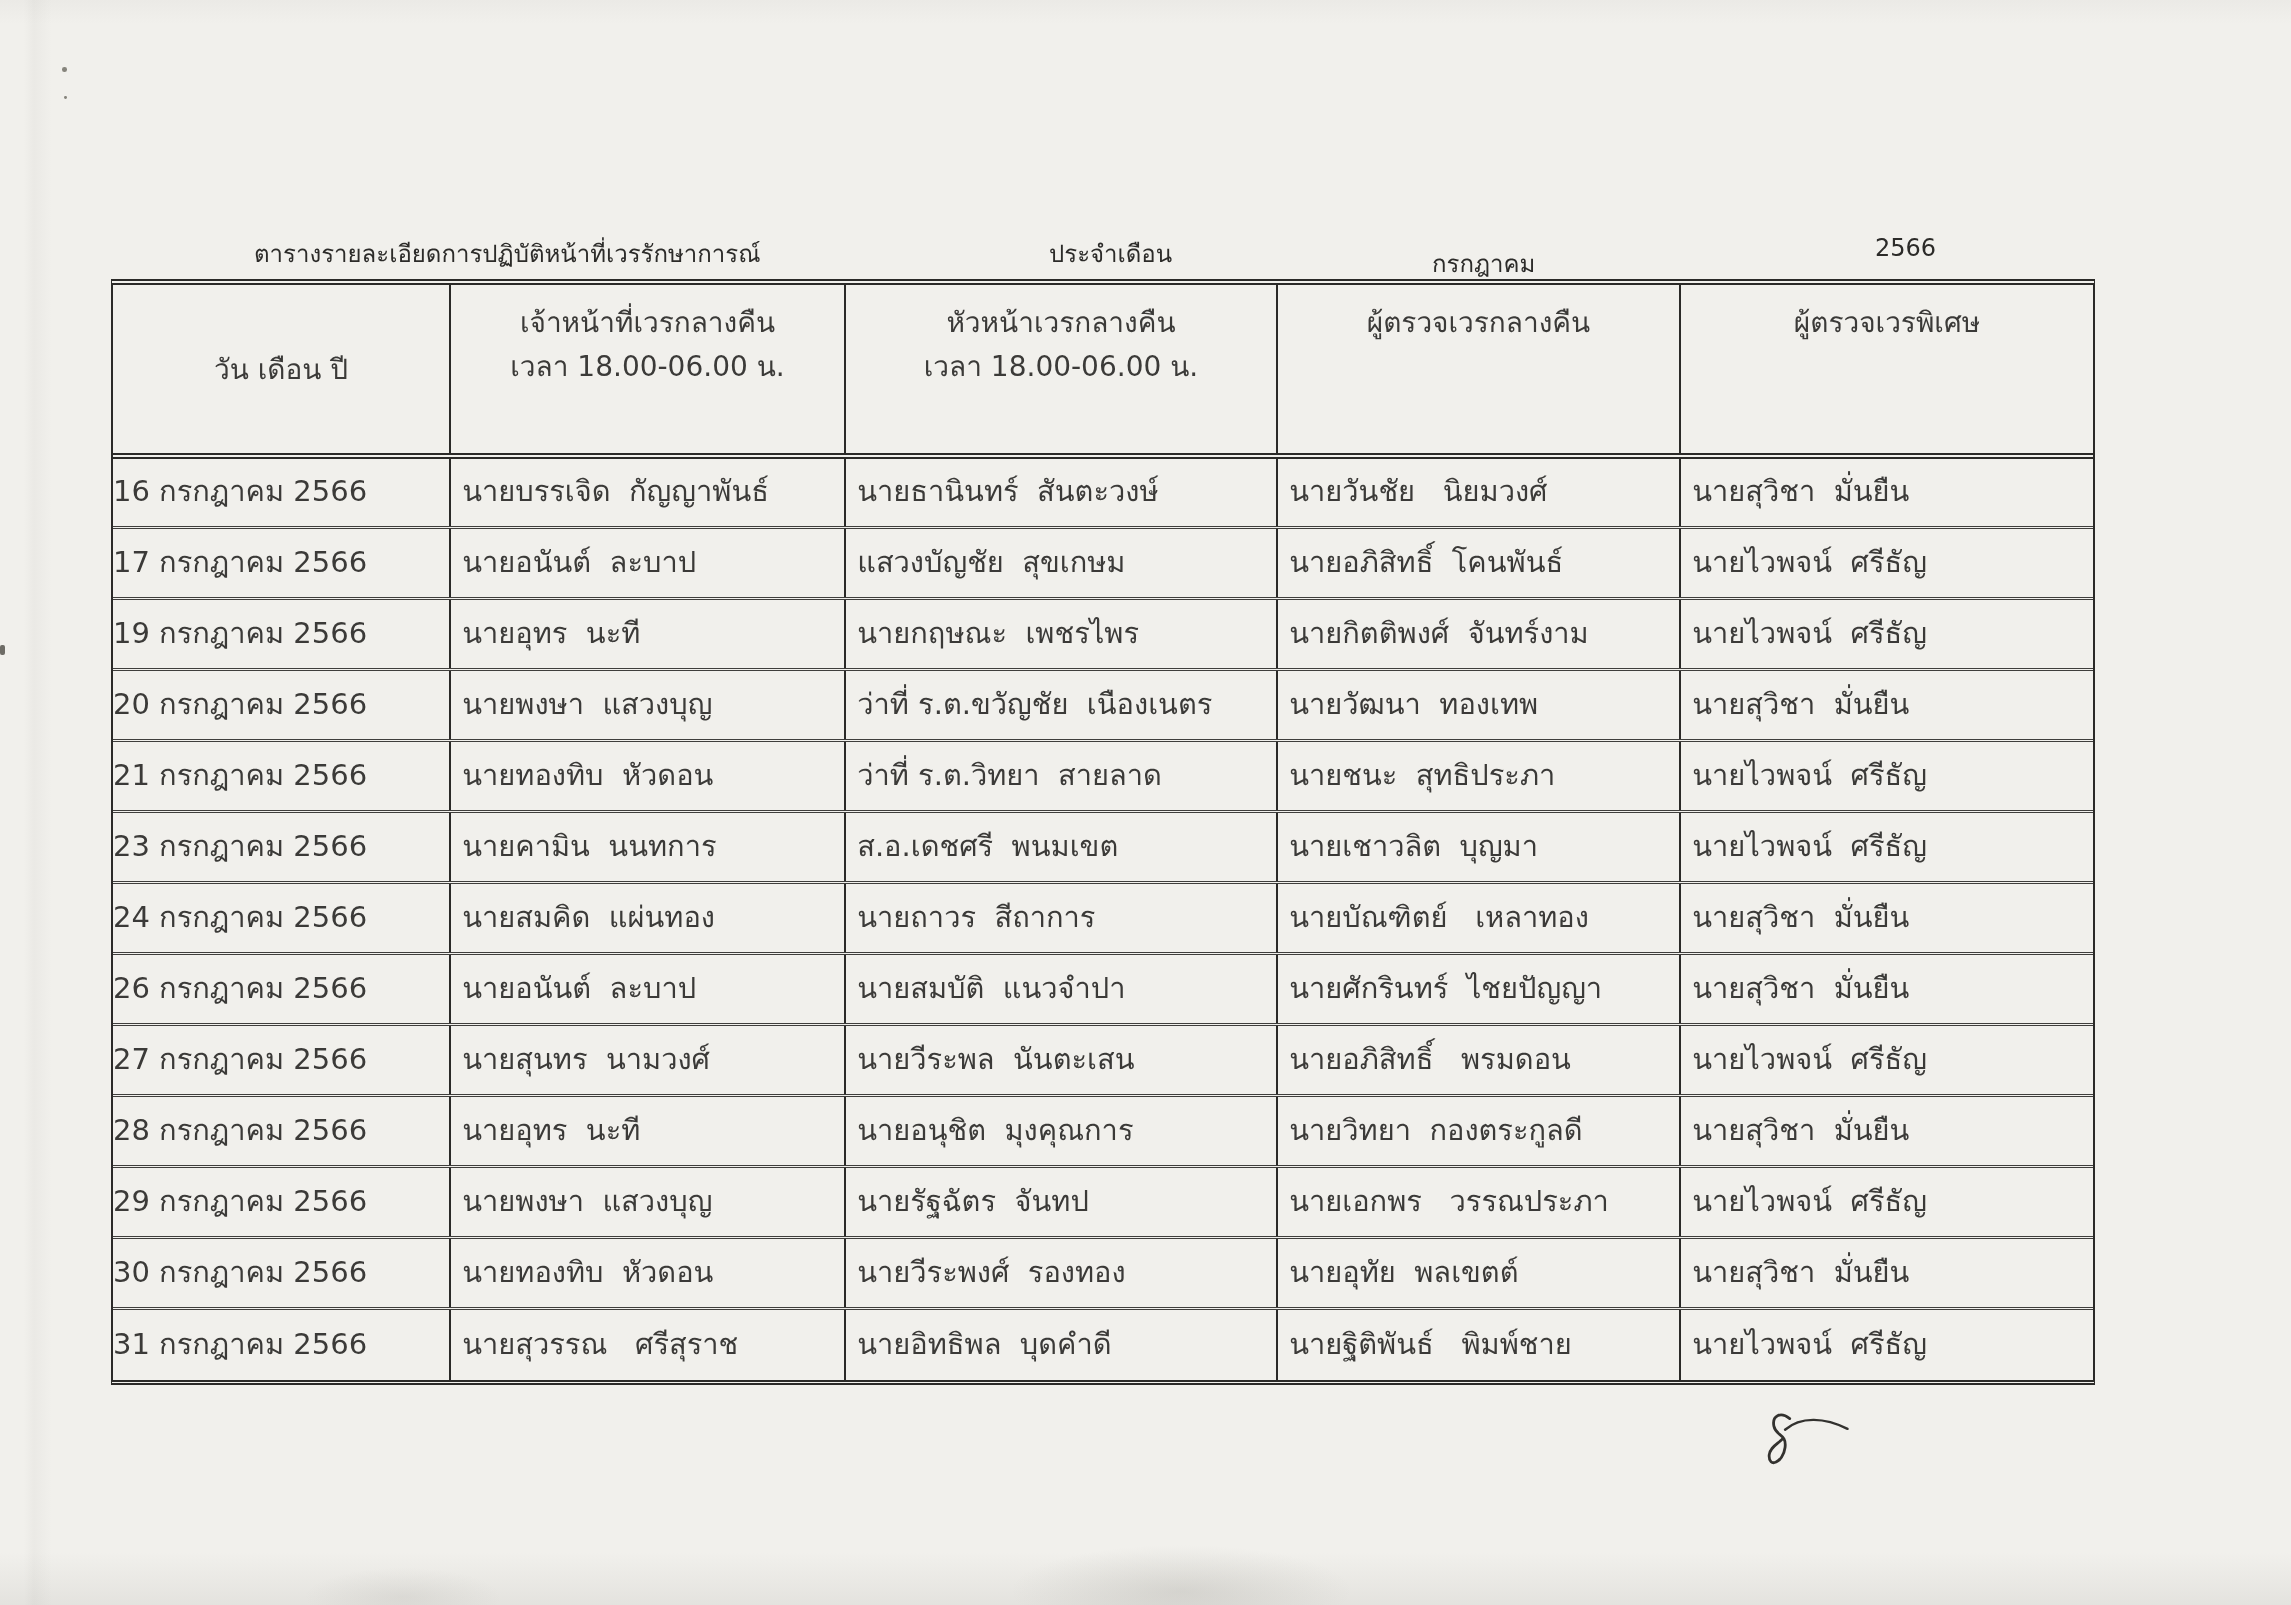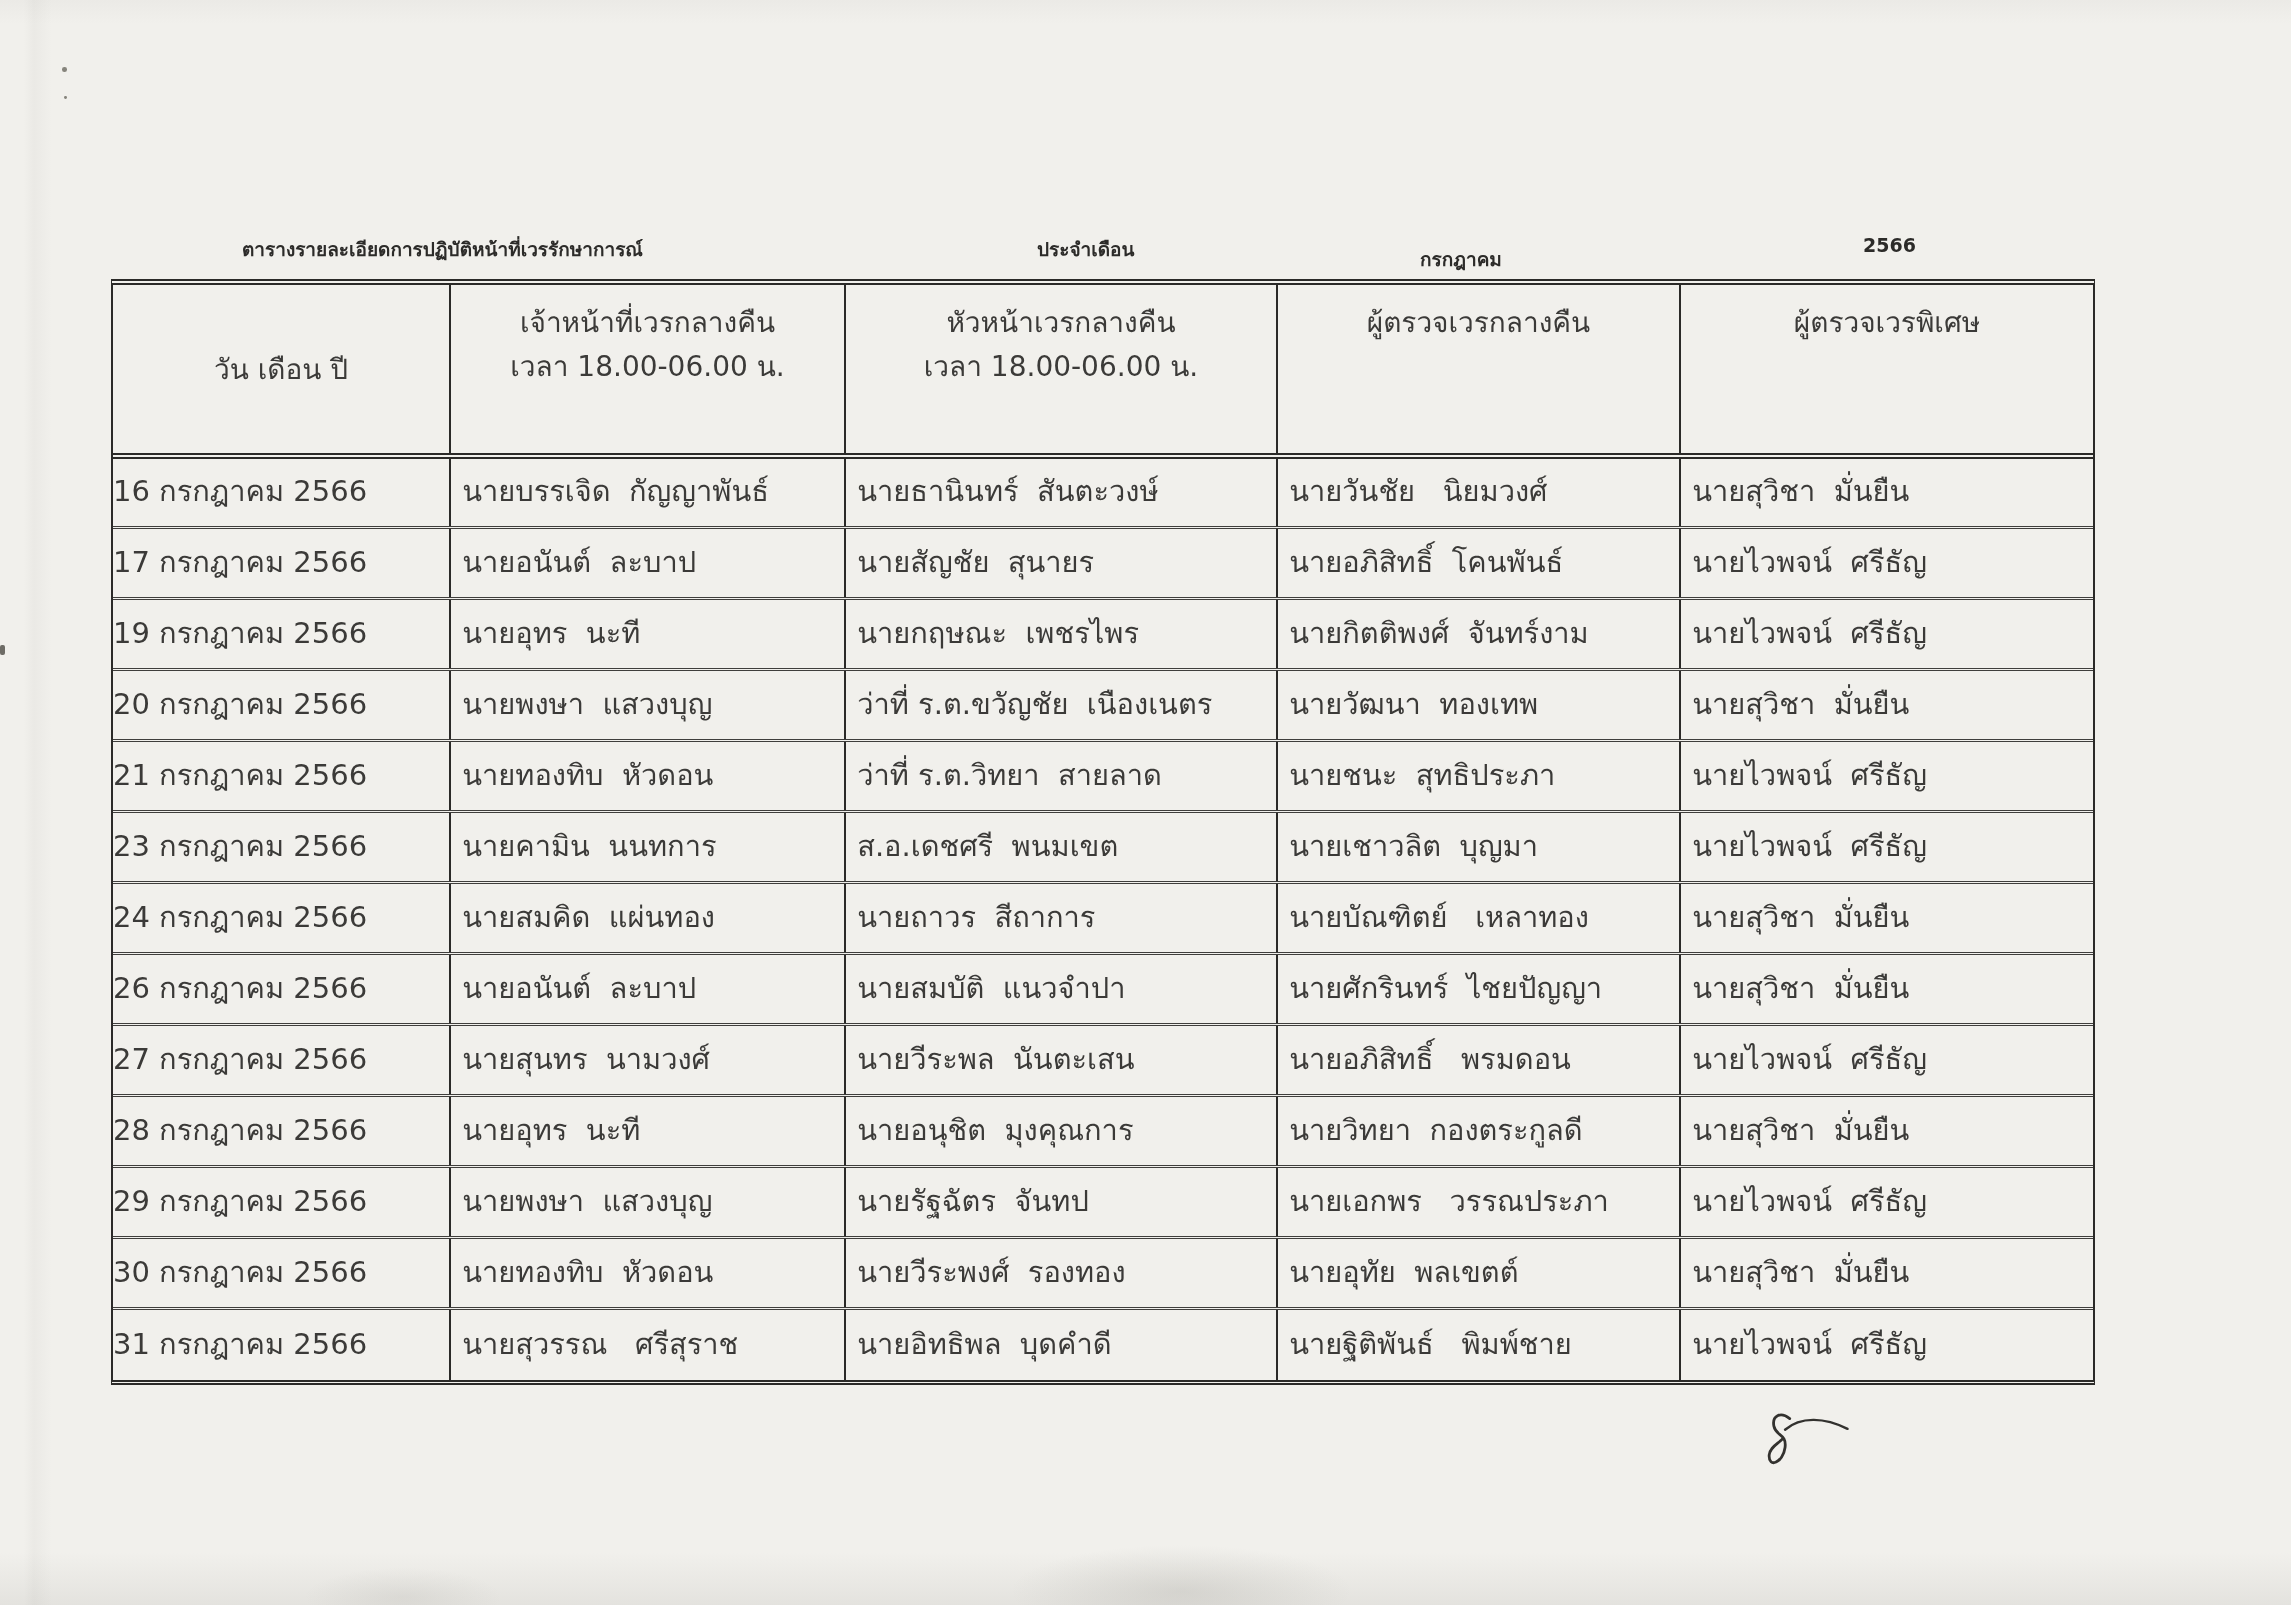--- a/index.html
+++ b/index.html
@@ -13,24 +13,25 @@
     background:
       radial-gradient(244px 66px at 1181px 1591px, rgba(118,116,108,0.16), rgba(118,116,108,0) 70%),
       radial-gradient(141px 42px at 403px 1597px, rgba(118,116,108,0.10), rgba(118,116,108,0) 70%),
       linear-gradient(to right, rgba(90,88,82,0) 24px, rgba(90,88,82,0.045) 34px, rgba(90,88,82,0) 52px),
       linear-gradient(to top, rgba(90,88,82,0.09), rgba(90,88,82,0) 54px),
       linear-gradient(to bottom, rgba(90,88,82,0.04), rgba(90,88,82,0) 24px),
       linear-gradient(#f1f0ec,#f1f0ec);
   }
   .t{
     position:absolute;
-    font-size:19px;
-    font-weight:bold;
+    font-size:24px;
+    font-weight:normal;
     color:#2c2b29;
     white-space:pre;
+    margin-left:12px;
   }
   .t-title{left:242px;top:234px;}
   .t-monthlabel{left:1037px;top:234px;}
   .t-month{left:1420px;top:244px;}
   .t-year{left:1863px;top:234px;}
 
   .tablewrap{
     position:absolute;
     left:111px;top:279px;
     width:1984px;height:1106px;
@@ -134,21 +135,21 @@
           <tr>
     <td class="c-date">16 กรกฎาคม 2566</td>
     <td>นายบรรเจิด  กัญญาพันธ์</td>
     <td>นายธานินทร์  สันตะวงษ์</td>
     <td>นายวันชัย   นิยมวงศ์</td>
     <td>นายสุวิชา  มั่นยืน</td>
   </tr>
           <tr>
     <td class="c-date">17 กรกฎาคม 2566</td>
     <td>นายอนันต์  ละบาป</td>
-    <td>นายสัญชัย  สุนายร</td>
+    <td>แสวงบัญชัย  สุขเกษม</td>
     <td>นายอภิสิทธิ์  โคนพันธ์</td>
     <td>นายไวพจน์  ศรีธัญ</td>
   </tr>
           <tr>
     <td class="c-date">19 กรกฎาคม 2566</td>
     <td>นายอุทร  นะที</td>
     <td>นายกฤษณะ  เพชรไพร</td>
     <td>นายกิตติพงศ์  จันทร์งาม</td>
     <td>นายไวพจน์  ศรีธัญ</td>
   </tr>

